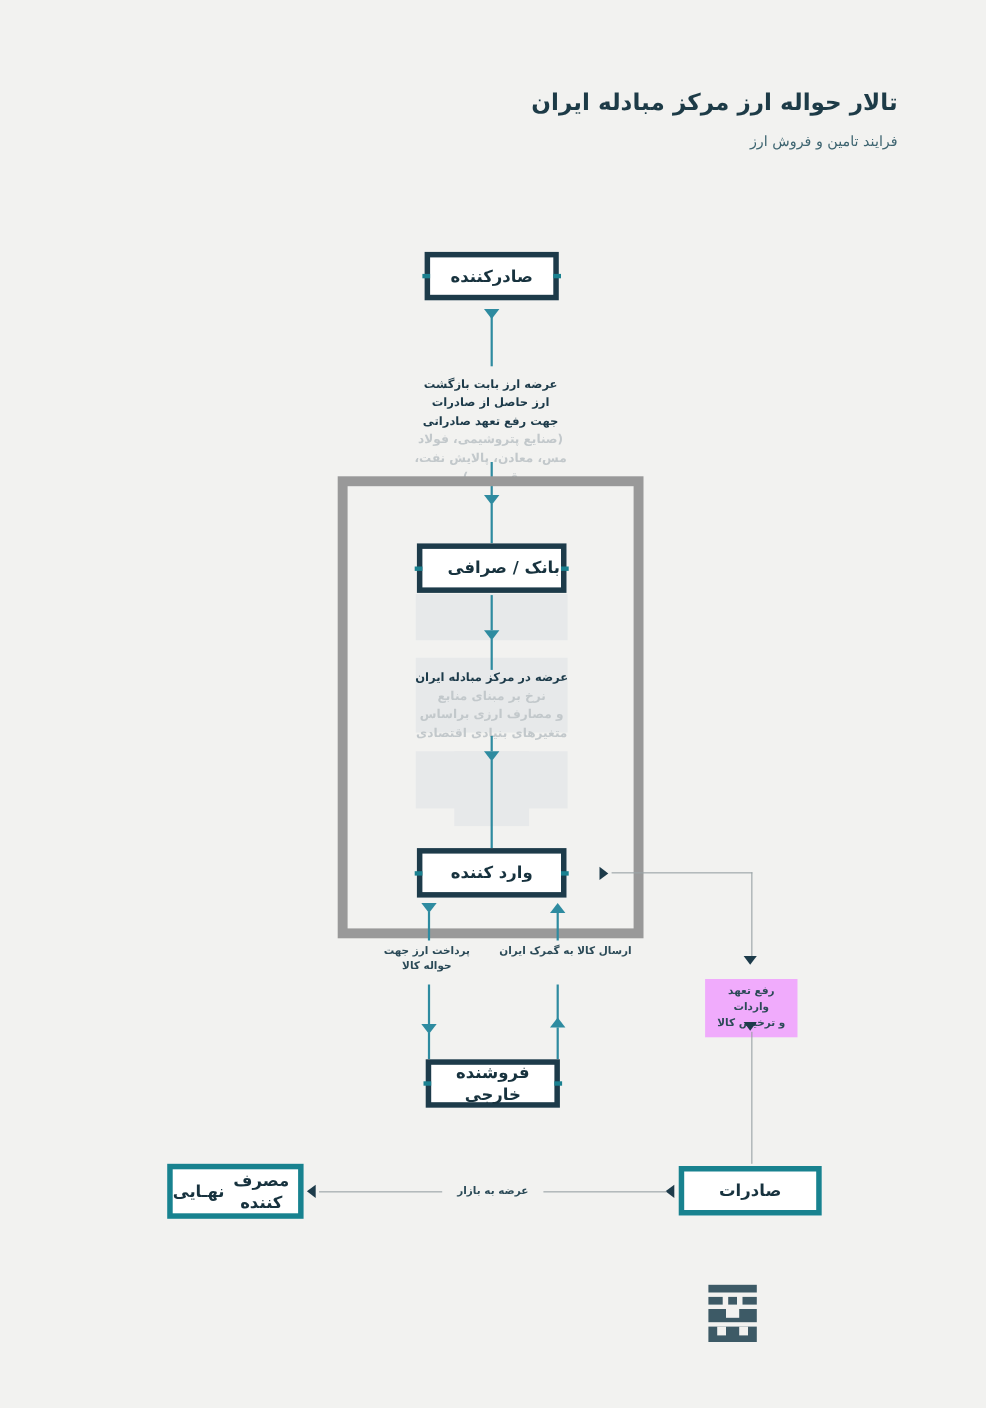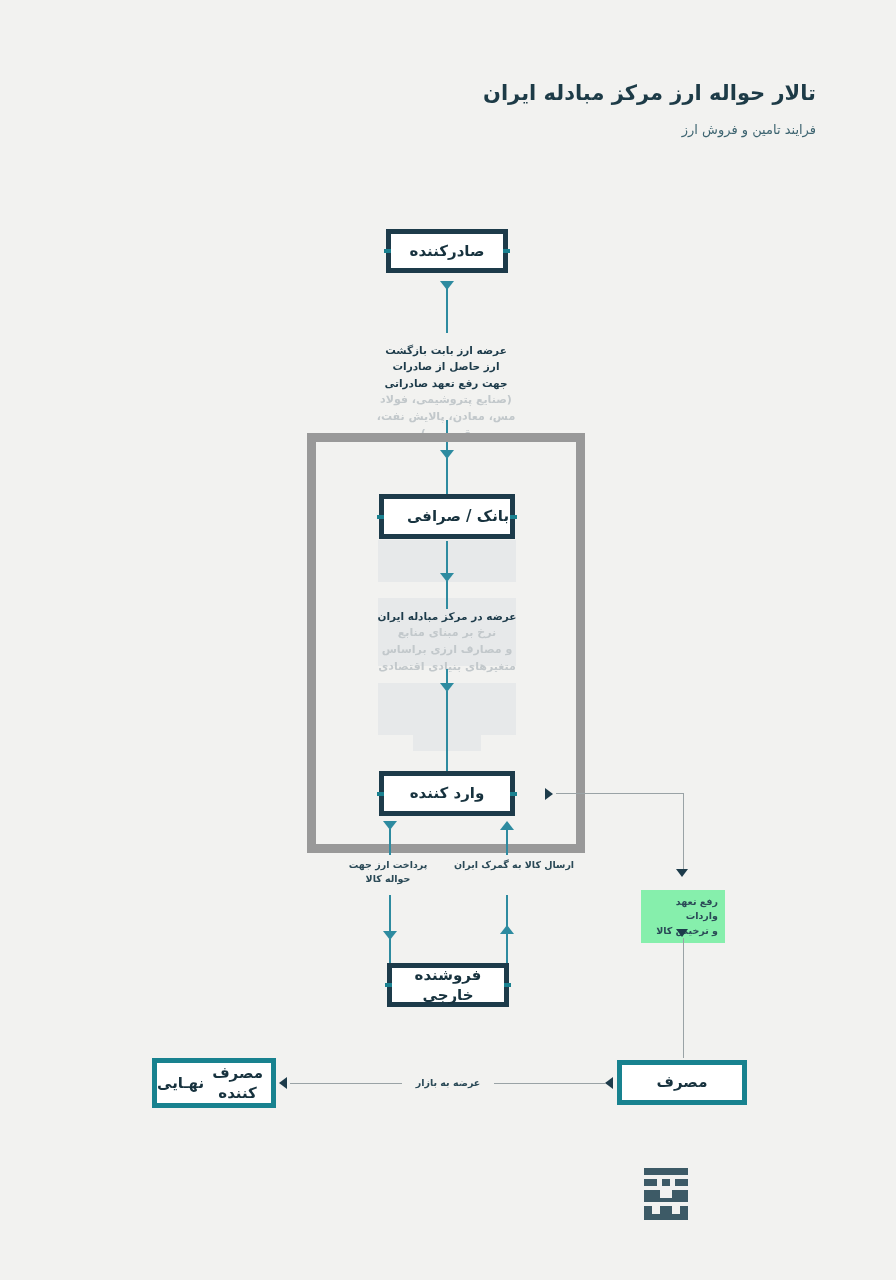--- a/index.html
+++ b/index.html
@@ -164,22 +164,23 @@
   }
   .edge-label {
     position: absolute;
     direction: rtl;
     font-size: 9.5px;
     font-weight: bold;
     color: #2b4a57;
     line-height: 1.5;
   }
   .edge-label.boxed {
-    background: #86efac;
+    background: #f0abfc;
     padding: 5px 7px;
+    text-align: center;
   }
   .edge-label.plain-bg {
     background: #f2f2f0;
     padding: 2px 6px;
     text-align: center;
   }
 
   
   .logo {
     position: absolute;
@@ -306,21 +307,21 @@
 
   <div class="edge-label boxed" style="left:641px; top:890px; width:84px;">
     <span>رفع تعهد واردات</span><br>
     <span>و ترخیص کالا</span>
   </div>
 
   <div class="arrow down dark" style="left:676px; top:929px; border-left-width:6px; border-right-width:6px; border-top-width:8px;"></div>
   <div class="vline thin" style="left:683px; top:938px; height:120px;"></div>
 
   <div class="node teal" style="left:617px; top:1060px; width:130px; height:45px;">
-    <span class="label">مصرف</span>
+    <span class="label">صادرات</span>
   </div>
 
   <div class="arrow left dark" style="left:605px; top:1077px;"></div>
   <div class="hline" style="left:290px; top:1083px; width:316px;"></div>
   <div class="edge-label plain-bg" style="left:402px; top:1074px; width:92px;">عرضه به بازار</div>
   <div class="arrow left dark" style="left:279px; top:1077px;"></div>
 
   <div class="node teal" style="left:152px; top:1058px; width:124px; height:50px; ">
     <span class="label">مصرف کننده</span>
     <span class="label">نهـایی</span>

